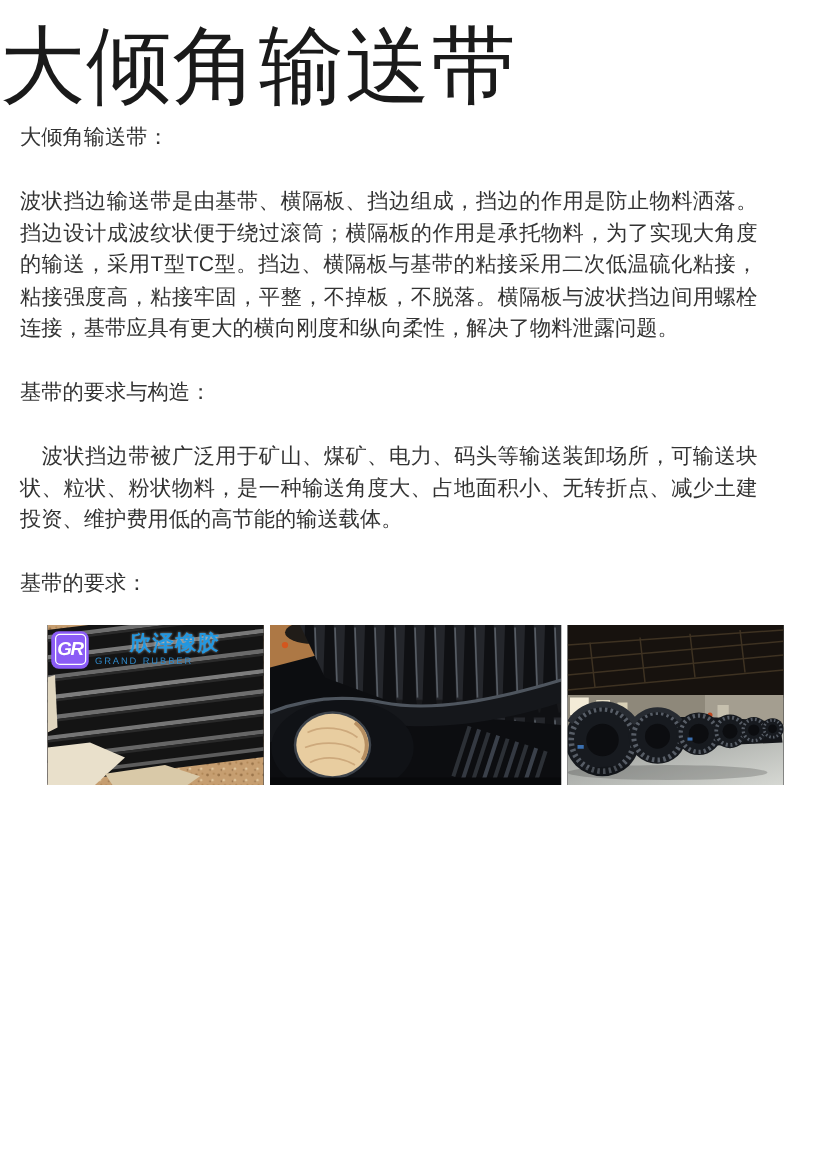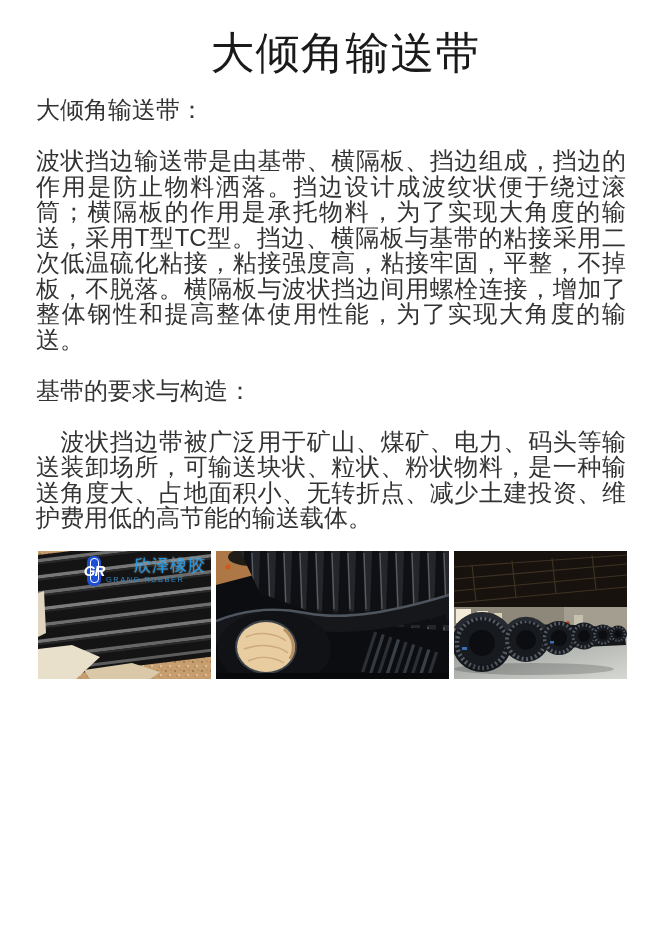--- a/index.html
+++ b/index.html
@@ -7,32 +7,30 @@
   .page{
     position:relative;
     width:666px;height:930px;
     margin:0 auto;
     background:#ffffff;
     overflow:hidden;
     font-family:"Liberation Sans","DejaVu Sans",sans-serif;
   }
   .title{
     margin:22px 0 0 0;
-    text-align:center;
-    font-size:44px;
+    font-size:68px;
     line-height:62px;
     font-weight:normal;
     letter-spacing:1px;
     color:#1a1a1a;
-    padding-left:25px;
   }
   .content{
-    margin:13px 38px 0 36px;
+    margin:13px 38px 0 16px;
     width:590px;
-    font-size:24px;
+    font-size:17px;
     line-height:25.5px;
     color:#333333;
     text-align:justify;
   }
   .content p{
     margin:25.5px 0 0 0;
     white-space:pre-wrap;
     word-break:break-all;
   }
   .content p:first-child{margin-top:0;}
@@ -52,44 +50,43 @@
   .photo-2{width:233px;}
   .photo-3{width:173px;}
   .photo svg{display:block;}
   
   .logo{
     position:absolute;top:5px;left:3px;
     display:flex;align-items:flex-start;gap:5px;
   }
   .logo-mark{
     position:relative;
-    width:14px;height:30px;
-    background:#1d4ed8;
+    width:30px;height:30px;
+    background:#8b5cf6;
     border-radius:6px;
     color:#ffffff;
     font-weight:bold;
     font-style:italic;
     font-size:15px;
     display:flex;align-items:center;justify-content:center;
     letter-spacing:-1px;
-    margin-left:46px;
   }
   .logo-mark::after{
     content:"";
     position:absolute;inset:2.5px;
     border:1.5px solid #ffffff;
     border-radius:4px;
     pointer-events:none;
   }
   .logo-text{display:flex;flex-direction:column;}
   .brand-cn{
     color:#2297e0;
     font-size:17px;
     line-height:19px;
-    font-weight:normal;
+    font-weight:bold;
     letter-spacing:1px;
     text-shadow:0 0 2px rgba(255,255,255,.6);
     padding-left:28px;
   }
   .brand-en{
     color:#2f88c8;
     font-size:7.5px;
     line-height:9px;
     font-weight:normal;
     letter-spacing:1.5px;
@@ -97,23 +94,24 @@
 </style>
 </head>
 <body>
 
 <div class="page">
 
   <h1 class="title">大倾角输送带</h1>
 
   <div class="content">
     <p>大倾角输送带：</p>
-    <p>波状挡边输送带是由基带、横隔板、挡边组成，挡边的作用是防止物料洒落。挡边设计成波纹状便于绕过滚筒；横隔板的作用是承托物料，为了实现大角度的输送，采用T型TC型。挡边、横隔板与基带的粘接采用二次低温硫化粘接，粘接强度高，粘接牢固，平整，不掉板，不脱落。横隔板与波状挡边间用螺栓连接，增加了整体钢性和提高整体使用性能，为了实现大角度的输送。</p>
+    <p>波状挡边输送带是由基带、横隔板、挡边组成，挡边的作用是防止物料洒落。挡边设计成波纹状便于绕过滚筒；横隔板的作用是承托物料，为了实现大角度的输送，采用T型TC型。挡边、横隔板与基带的粘接采用二次低温硫化粘接，粘接强度高，粘接牢固，平整，不掉板，不脱落。横隔板与波状挡边间用螺栓连接，基带应具有更大的横向刚度和纵向柔性，解决了物料泄露问题。</p>
     <p>基带的要求与构造：</p>
     <p>　波状挡边带被广泛用于矿山、煤矿、电力、码头等输送装卸场所，可输送块状、粒状、粉状物料，是一种输送角度大、占地面积小、无转折点、减少土建投资、维护费用低的高节能的输送载体。</p>
+    <p>基带的要求：</p>
   </div>
 
   <div class="gallery">
 
     <div class="photo photo-1">
       <svg width="173" height="128" viewBox="0 0 173 128">
         <defs>
           <pattern id="spk" width="9" height="9" patternUnits="userSpaceOnUse">
             <rect width="9" height="9" fill="#c69e70"></rect>
             <circle cx="2" cy="3" r="1.1" fill="#9a744a"></circle>

